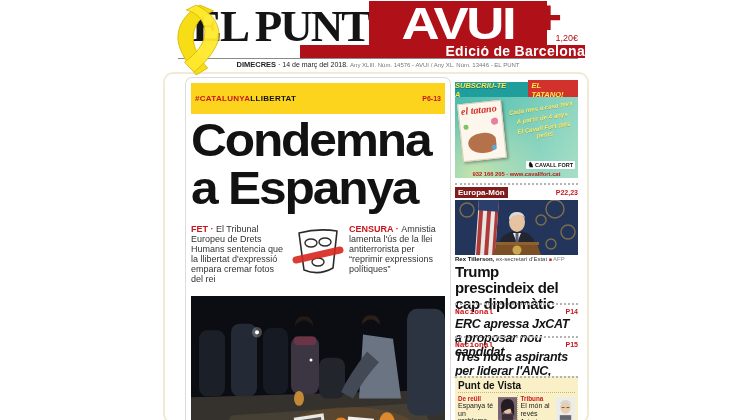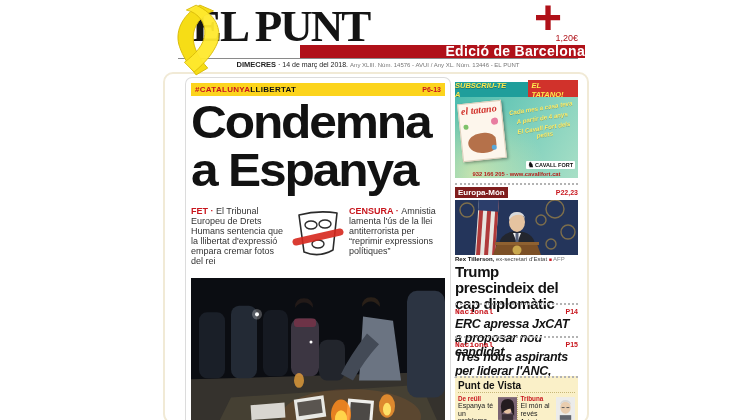--- a/index.html
+++ b/index.html
@@ -23,21 +23,21 @@
   .dateline{left:178px;top:60px;width:400px;text-align:center;font-size:7px;color:#222;white-space:nowrap;}
   .dateline .day{font-weight:bold;font-size:7.5px;}
   .dateline .issue{font-size:6px;color:#777;margin-left:2px;}
 
   .outer-frame{left:163px;top:72px;width:422px;height:348px;border:2px solid #f1ead6;border-radius:10px;}
 
   
   .left-col{left:185px;top:77px;width:266px;height:343px;background:#fff;border:1px solid #dcdcdc;
             border-bottom:0;border-radius:7px 7px 0 0;padding:5px;box-sizing:border-box;z-index:3;}
   .tagbar{height:13px;background:#fcd41d;display:flex;justify-content:space-between;
-          align-items:center;padding:0 4px;}
+          align-items:center;padding:9px 4px;}
   .tag-left{font-size:8px;font-weight:bold;letter-spacing:.3px;}
   .tag-red{color:#c8161d;}
   .tag-black{color:#111;}
   .tag-pages{font-size:7px;font-weight:bold;color:#c8161d;}
   .headline{margin-top:2px;font-weight:bold;font-size:46px;line-height:48px;color:#121212;
             letter-spacing:-2px;width:236px;transform:scaleX(1.08);transform-origin:left top;}
   .deck{margin-top:12px;display:flex;gap:5px;align-items:flex-start;}
   .deck-col{width:101px;font-size:9px;line-height:10px;color:#333;}
   .deck-label{color:#c8161d;font-weight:bold;}
   .face-wrap{width:52px;flex:none;padding-top:2px;}
@@ -108,20 +108,23 @@
 <div id="canvas">
 
   <div class="abs outer-frame"></div>
 
   <svg class="abs ribbon" viewBox="0 0 64 78">
     <path d="M34,3 C14,14 8,32 13,46 C16,55 22,65 30,75 L42,68 C33,58 27,47 27,36 C27,25 35,13 48,9 Z" fill="#f6dd16" stroke="#d9bb08" stroke-width="1"></path>
     <path d="M30,3 C50,12 57,28 52,42 C48,52 40,62 28,72 L18,62 C30,53 38,44 39,33 C40,22 33,11 20,8 Z" fill="#ffe92e" stroke="#d9bb08" stroke-width="1" opacity="0.95"></path>
   </svg>
 
   <div class="abs brand-black">EL PUNT</div>
+  <div class="abs brand-red-box">
+    <span>AVUI</span>
+  </div>
   <div class="abs brand-plus">+</div>
   <div class="abs price">1,20€</div>
   <div class="abs edition">Edició de Barcelona</div>
   <div class="abs mast-rule"></div>
   <div class="abs dateline">
     <span class="day">DIMECRES</span><span> · 14 de març del 2018.</span><span class="issue">Any XLIII. Núm. 14576 - AVUI / Any XL. Núm. 13446 - EL PUNT</span>
   </div>
 
   <div class="abs left-col">
 

